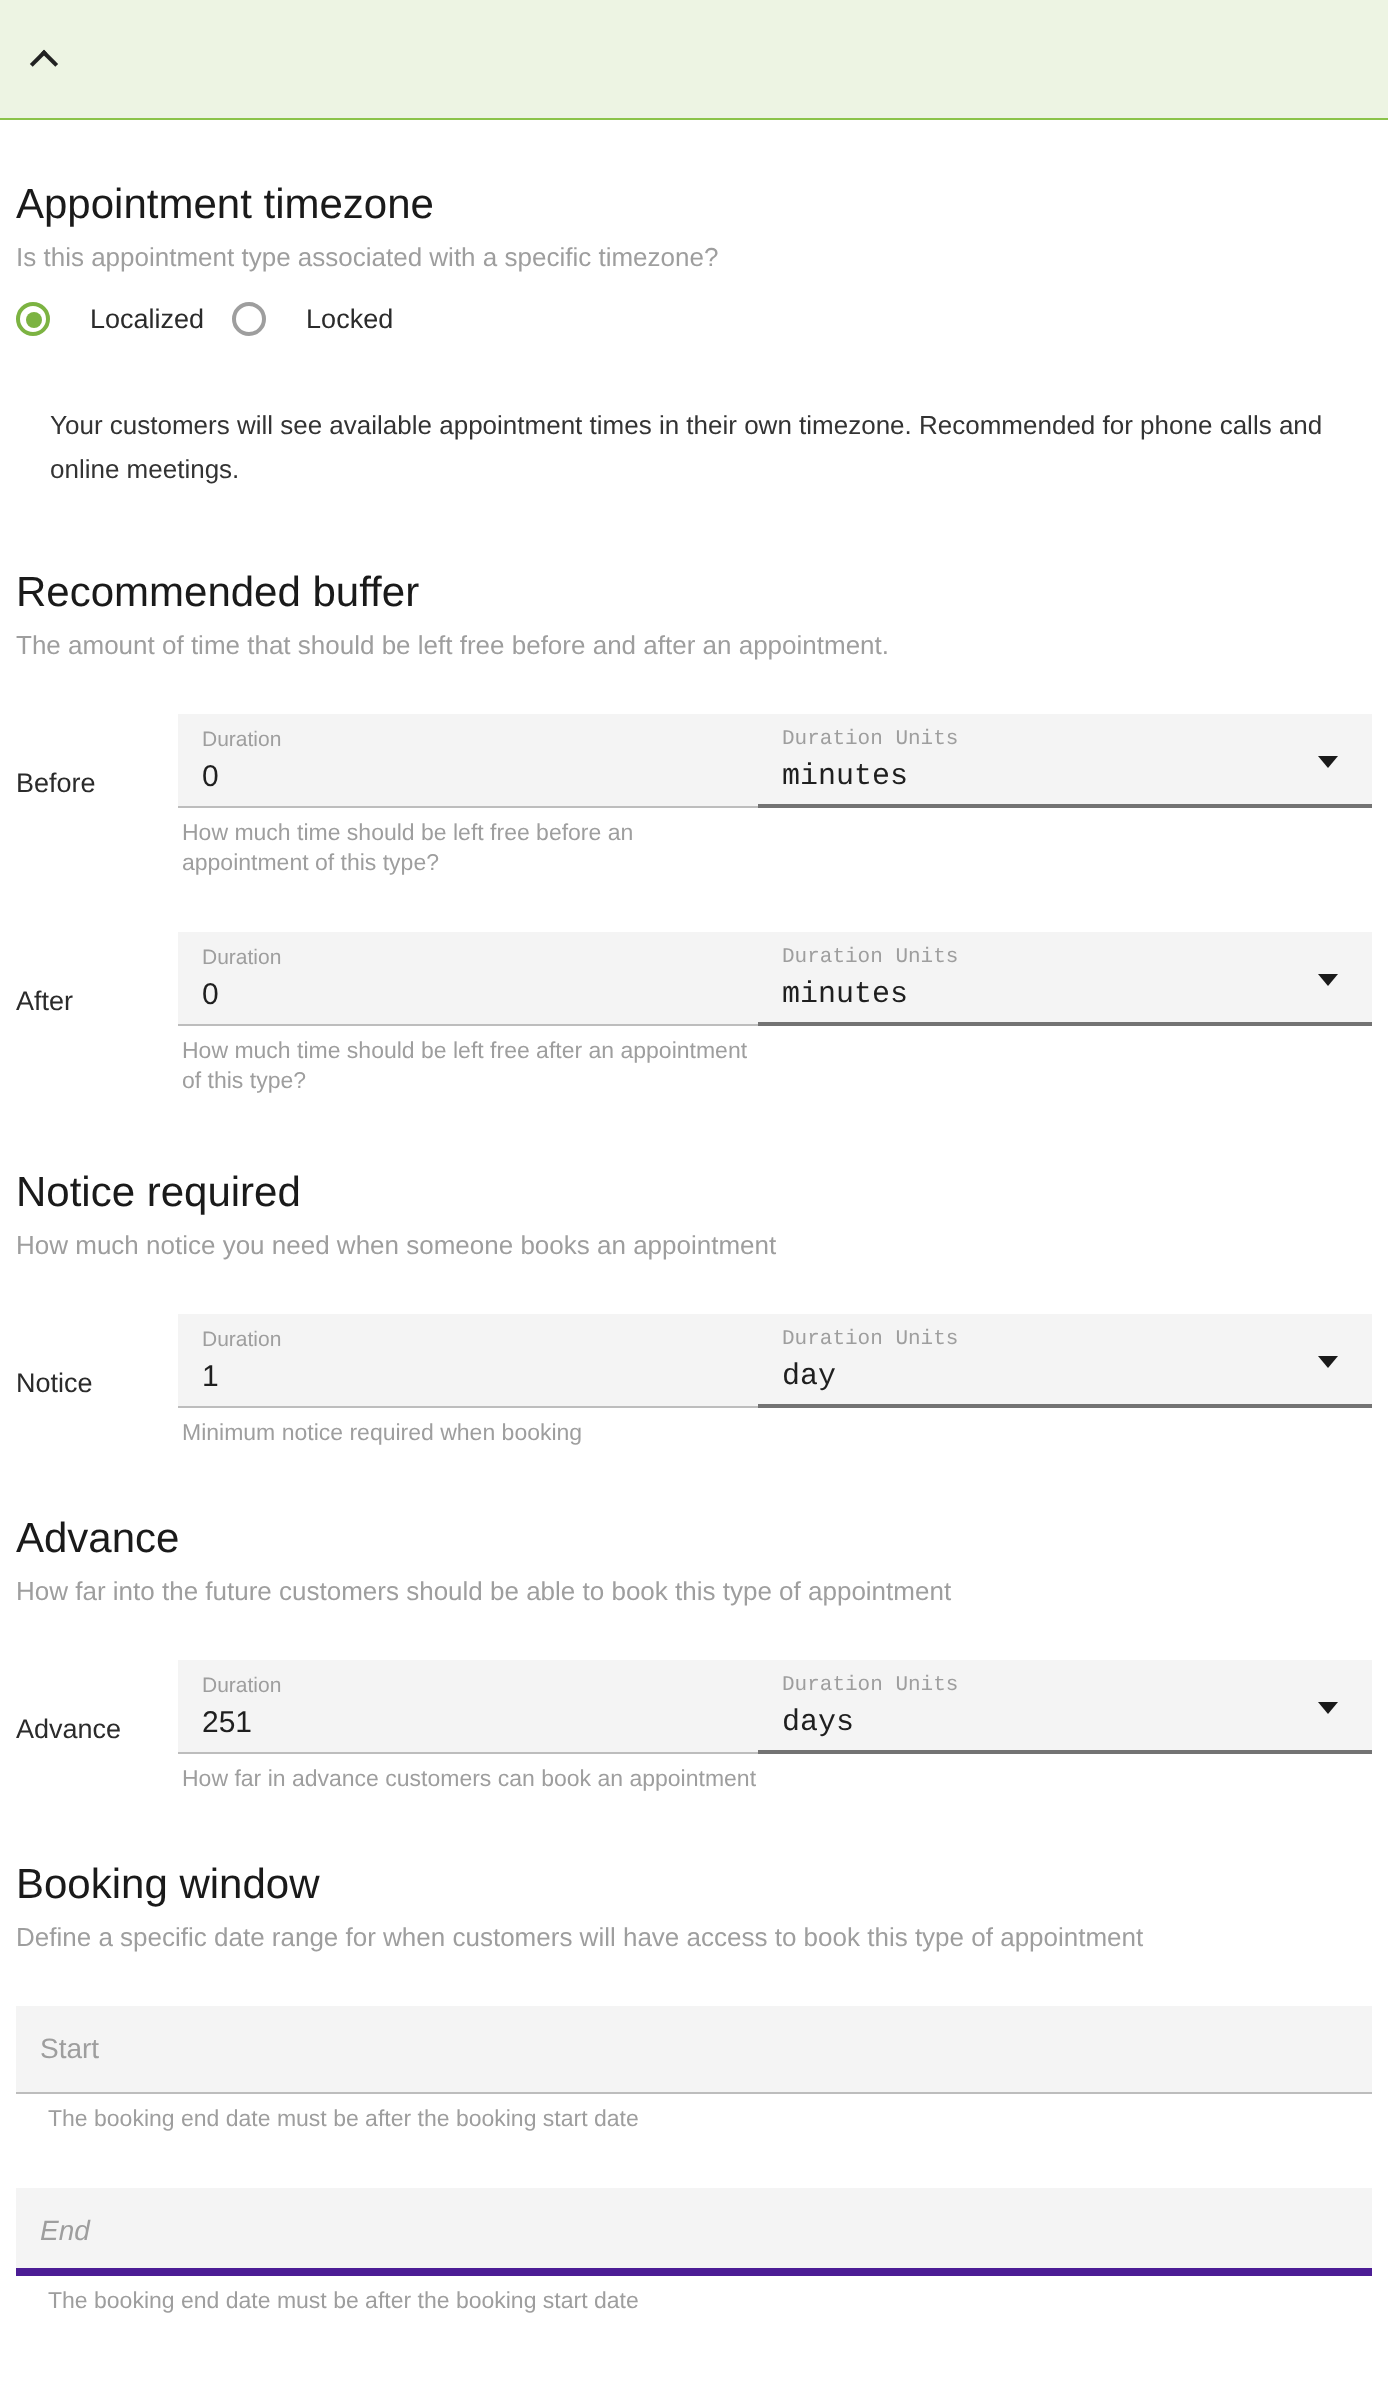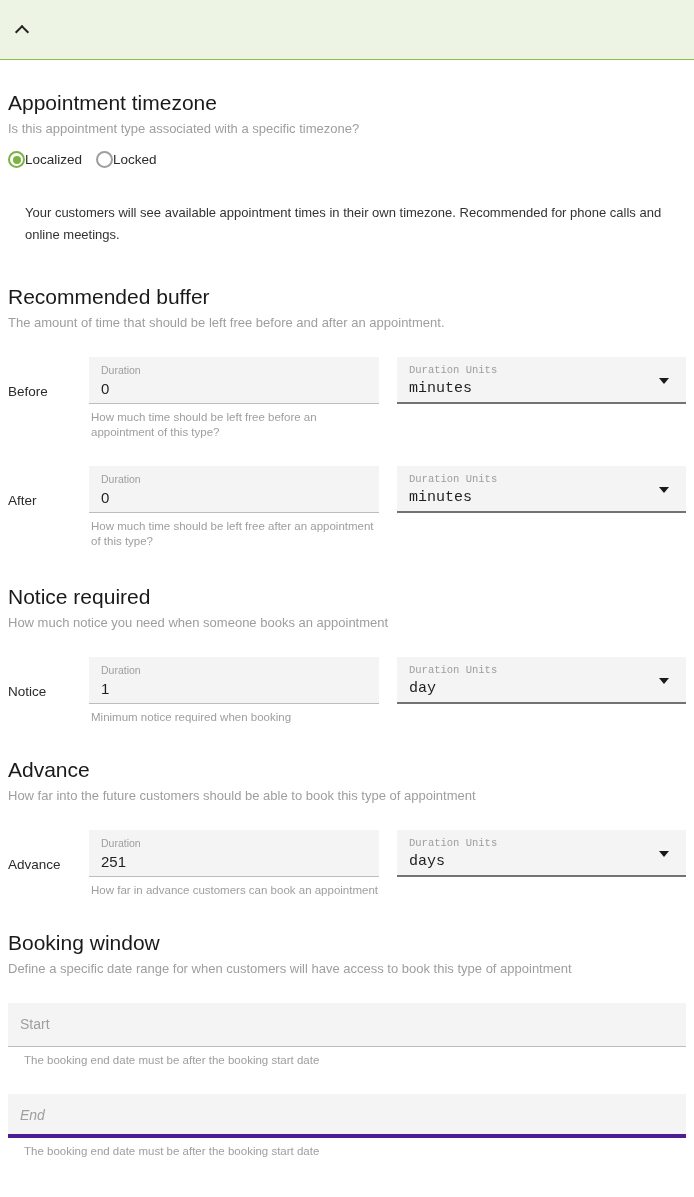--- a/index.html
+++ b/index.html
@@ -79,21 +79,21 @@
   
   .radio-row {
     display: flex;
     align-items: center;
     gap: 14px;
     margin-top: 14px;
   }
   .radio-opt {
     display: flex;
     align-items: center;
-    gap: 0;
+    gap: 20px;
     cursor: pointer;
   }
   .radio-mark {
     width: 17px; height: 17px;
     border-radius: 50%;
     border: 2px solid #9e9e9e;
     display: flex; align-items: center; justify-content: center;
     flex: none;
   }
   .radio-mark.checked { border-color: #7cb342; }
@@ -118,21 +118,21 @@
     align-items: flex-start;
     margin-top: 26px;
   }
   .row-label {
     width: 81px;
     flex: none;
     font-size: 13.5px;
     color: #2b2b2b;
     padding-top: 27px;
   }
-  .fields-wrap { flex: 1; display: flex; gap: 18px; }
+  .fields-wrap { flex: 1; display: flex; }
   .field-col-duration { width: 290px; flex: none; }
   .field-col-units { flex: 1; }
 
   .mdc-field {
     background: #f4f4f4;
     border-bottom: 1px solid #bdbdbd;
     padding: 7px 12px 6px 12px;
     position: relative;
     height: 47px;
     cursor: text;

